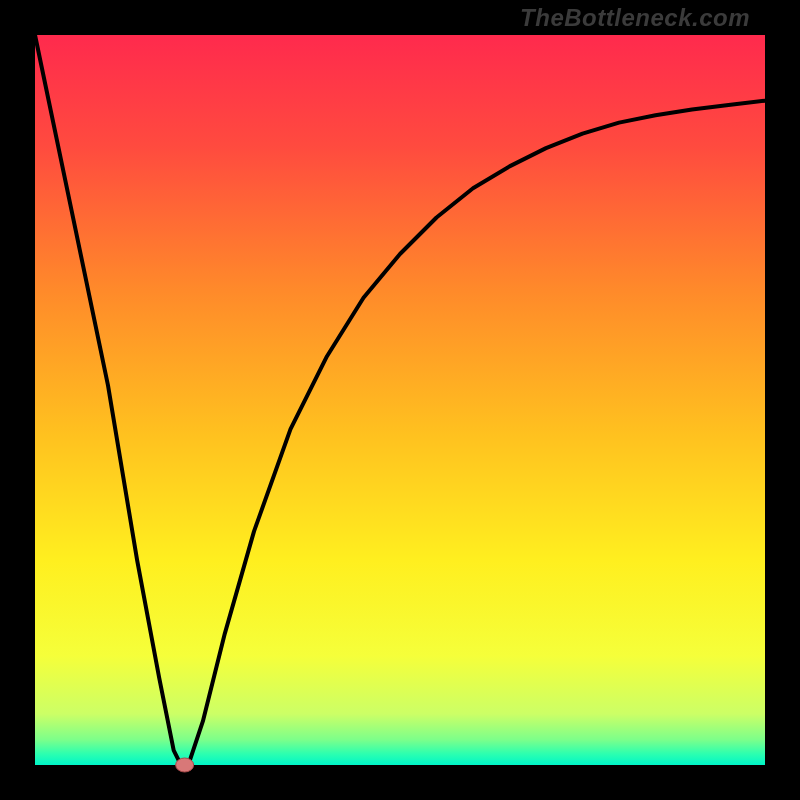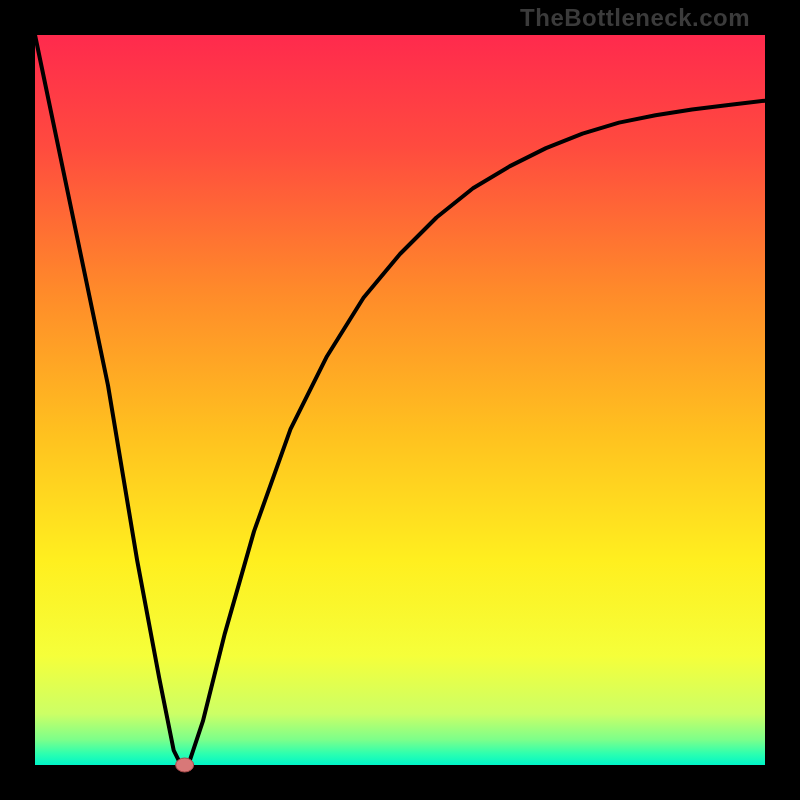--- a/index.html
+++ b/index.html
@@ -9,20 +9,21 @@
     height: 800px;
     overflow: hidden;
     background: #000;
     font-family: Arial, Helvetica, sans-serif;
   }
   .frame {
     position: relative;
     width: 760px;
     height: 800px;
     background: #000;
+    font-style: italic;
   }
   .watermark {
     position: absolute;
     top: 4px;
     right: 10px;
     color: #3b3b3b;
     font-size: 24px;
     font-weight: 600;
     letter-spacing: 0.5px;
     user-select: none;

